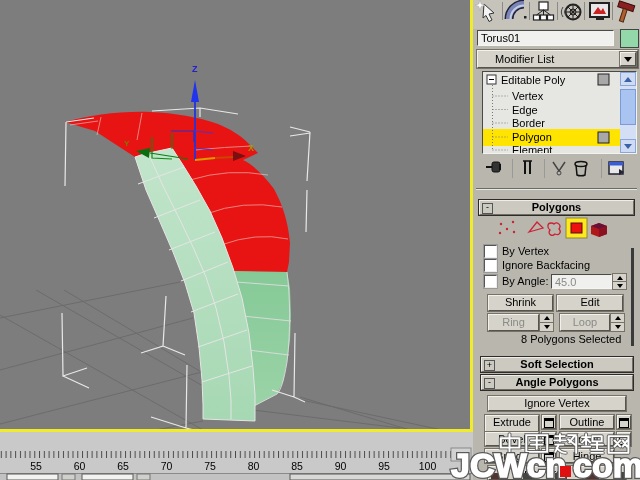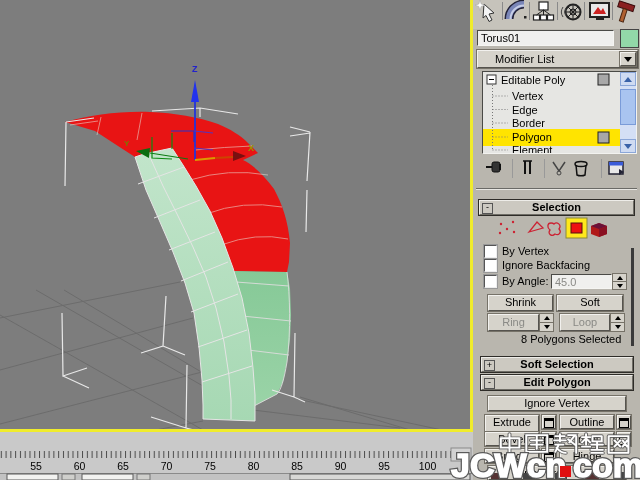--- a/index.html
+++ b/index.html
@@ -253,21 +253,21 @@
 
 <ellipse cx="108" cy="8" rx="6" ry="2.5" fill="none" stroke="#111" stroke-width="1.5"></ellipse>
 <path d="M103,9 L104,19 A5,2 0 0 0 112,19 L113,9" fill="none" stroke="#111" stroke-width="1.5"></path>
 
 <rect x="136" y="6" width="14" height="12" fill="#e8e8e8" stroke="#223" stroke-width="1.5"></rect>
 <rect x="136" y="6" width="14" height="3.5" fill="#3a5bd8"></rect>
 <path d="M146,13 L151,16 L146,19" fill="#223"></path>
 </svg>
 <div class="abs" style="left:3px;top:188px;width:161px;height:1px;background:#6a6a66;border-bottom:1px solid #e8e7e3;"></div>
 
-<div class="hdr" style="left:6px;top:200px;width:155px;height:15px;">Selection</div>
+<div class="hdr" style="left:6px;top:200px;width:155px;height:15px;">Polygons</div>
 <div class="abs" style="left:9px;top:203px;width:9px;height:9px;border:1px solid #555;background:#ccc9c1;font-size:9px;line-height:7px;text-align:center;">-</div>
 <svg class="abs" style="left:0;top:216px;" width="167" height="26" viewBox="0 0 167 26">
 <g fill="#cc2233">
 <circle cx="28" cy="8" r="1.2"></circle>
         <circle cx="34" cy="13" r="1.2"></circle>
         <circle cx="27" cy="17" r="1.2"></circle>
         <circle cx="40" cy="6" r="1.2"></circle>
         <circle cx="41" cy="16" r="1.2"></circle>
 </g>
 <polygon points="56,16 70,12 64,6" fill="none" stroke="#cc2233" stroke-width="1.3"></polygon>
@@ -286,36 +286,36 @@
     <div class="lbl" style="left:29px;top:259px;">Ignore Backfacing</div>
 <div class="cb" style="left:11px;top:275px;"></div>
     <div class="lbl" style="left:29px;top:275px;">By Angle:</div>
 <div class="sunk" style="left:78px;top:274px;width:61px;height:15px;"></div>
 <div class="lbl" style="left:82px;top:276px;color:#8a8a86;">45.0</div>
 <div class="spin" style="left:140px;top:274px;height:7px;"></div>
 <div class="spin" style="left:140px;top:282px;height:7px;"></div>
 <div class="abs" style="left:144px;top:276px;width:0;height:0;border-left:3px solid transparent;border-right:3px solid transparent;border-bottom:4px solid #000;"></div>
 <div class="abs" style="left:144px;top:284px;width:0;height:0;border-left:3px solid transparent;border-right:3px solid transparent;border-top:4px solid #000;"></div>
 <div class="btn" style="left:15px;top:295px;width:65px;height:16px;">Shrink</div>
-<div class="btn" style="left:84px;top:295px;width:66px;height:16px;">Soft</div>
+<div class="btn" style="left:84px;top:295px;width:66px;height:16px;">Edit</div>
 <div class="btn" style="left:15px;top:314px;width:51px;height:17px;color:#8a8a86;line-height:15px;">Ring</div>
 <div class="spin" style="left:67px;top:314px;height:8px;"></div>
 <div class="spin" style="left:67px;top:323px;height:8px;"></div>
 <div class="abs" style="left:71px;top:316px;width:0;height:0;border-left:3px solid transparent;border-right:3px solid transparent;border-bottom:4px solid #000;"></div>
 <div class="abs" style="left:71px;top:325px;width:0;height:0;border-left:3px solid transparent;border-right:3px solid transparent;border-top:4px solid #000;"></div>
 <div class="btn" style="left:87px;top:314px;width:50px;height:17px;color:#8a8a86;line-height:15px;">Loop</div>
 <div class="spin" style="left:138px;top:314px;height:8px;"></div>
 <div class="spin" style="left:138px;top:323px;height:8px;"></div>
 <div class="abs" style="left:142px;top:316px;width:0;height:0;border-left:3px solid transparent;border-right:3px solid transparent;border-bottom:4px solid #000;"></div>
 <div class="abs" style="left:142px;top:325px;width:0;height:0;border-left:3px solid transparent;border-right:3px solid transparent;border-top:4px solid #000;"></div>
 <div class="lbl" style="left:48px;top:333px;">8 Polygons Selected</div>
 
 <div class="hdr" style="left:8px;top:357px;width:152px;height:15px;">Soft Selection</div>
 <div class="abs" style="left:11px;top:360px;width:9px;height:9px;border:1px solid #555;background:#ccc9c1;font-size:9px;line-height:9px;text-align:center;">+</div>
-<div class="hdr" style="left:8px;top:375px;width:152px;height:15px;">Edit Polygon</div>
+<div class="hdr" style="left:8px;top:375px;width:152px;height:15px;">Angle Polygons</div>
 <div class="abs" style="left:11px;top:378px;width:9px;height:9px;border:1px solid #555;background:#ccc9c1;font-size:9px;line-height:7px;text-align:center;">-</div>
 <div class="btn" style="left:15px;top:396px;width:138px;height:15px;">Ignore Vertex</div>
 <div class="btn" style="left:12px;top:415px;width:54px;height:22px;">Extrude</div>
 <div class="btn" style="left:69px;top:415px;width:14px;height:14px;"><span style="display:inline-block;width:8px;height:6px;border:1px solid #000;border-top:3px solid #000;margin-top:2px;"></span></div>
 <div class="btn" style="left:87px;top:415px;width:54px;height:14px;">Outline</div>
 <div class="btn" style="left:144px;top:415px;width:14px;height:14px;"><span style="display:inline-block;width:8px;height:6px;border:1px solid #000;border-top:3px solid #000;margin-top:2px;"></span></div>
 <div class="btn" style="left:12px;top:432px;width:54px;height:14px;">Bevel</div>
 <div class="btn" style="left:69px;top:432px;width:14px;height:14px;"><span style="display:inline-block;width:8px;height:6px;border:1px solid #000;border-top:3px solid #000;margin-top:2px;"></span></div>
 <div class="btn" style="left:87px;top:432px;width:54px;height:14px;">Inset</div>
 <div class="btn" style="left:144px;top:432px;width:14px;height:14px;"><span style="display:inline-block;width:8px;height:6px;border:1px solid #000;border-top:3px solid #000;margin-top:2px;"></span></div>

